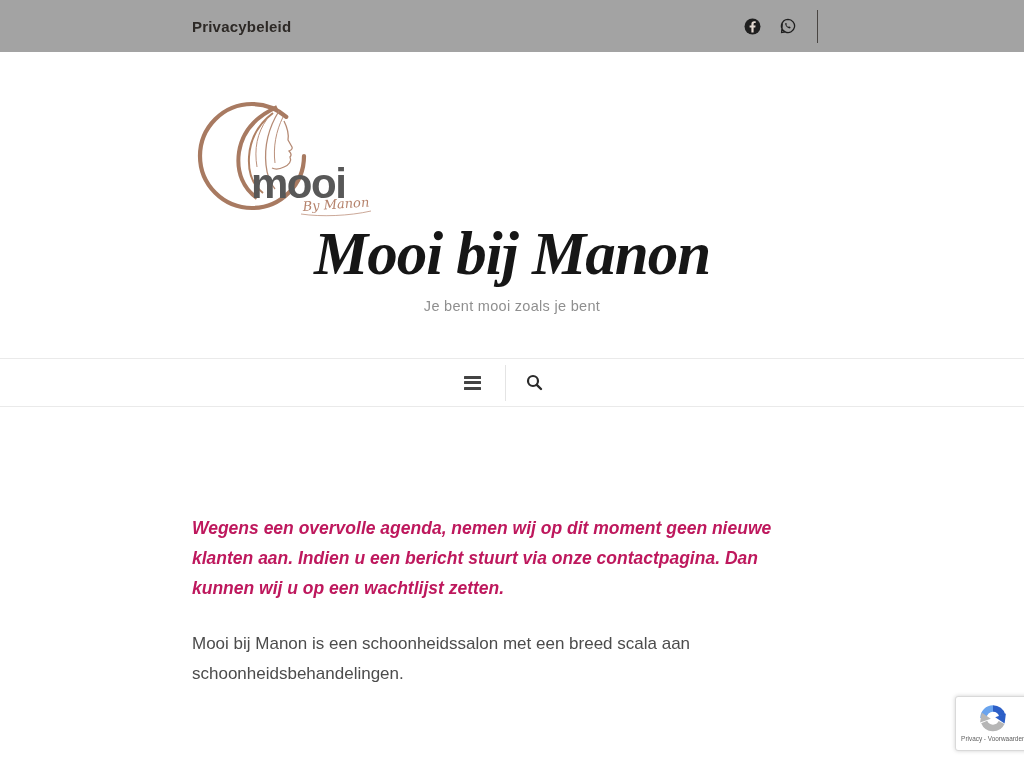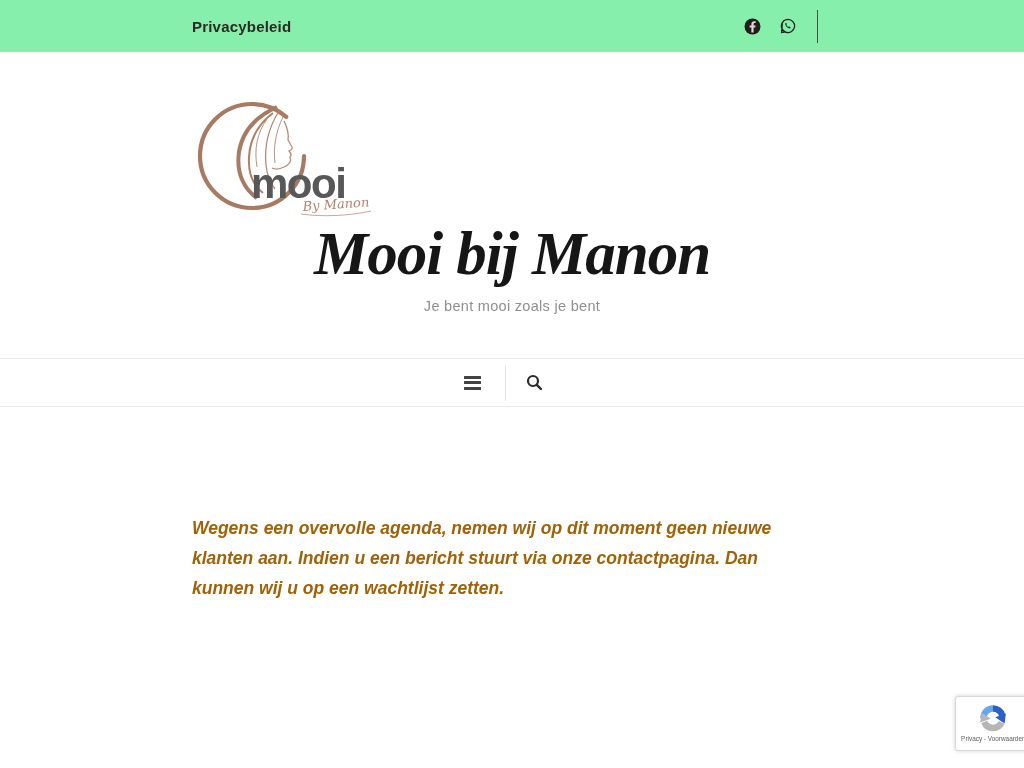--- a/index.html
+++ b/index.html
@@ -4,21 +4,21 @@
 <style>
   * { margin:0; padding:0; box-sizing:border-box; }
   html,body { background:#ffffff; }
   body {
     width:1024px; height:768px; overflow:hidden; position:relative;
     font-family:"Liberation Sans", sans-serif;
   }
 
   
   .topbar {
-    height:52px; background:#86efac;
+    height:52px; background:#a3a3a3;
     display:flex; align-items:center;
   }
   .topbar-link {
     margin-left:192px; font-size:15px; font-weight:600;
     color:#2d2926; text-decoration:none; cursor:pointer; letter-spacing:.2px;
   }
   .topbar-right { margin-left:auto; display:flex; align-items:center; }
   .social-btn { cursor:pointer; display:flex; align-items:center; justify-content:center; }
   .social-btn + .social-btn { margin-left:19px; }
   .topbar-divider {
@@ -49,21 +49,21 @@
   .hamburger { display:flex; flex-direction:column; justify-content:space-between; width:17px; height:14px; }
   .hamburger span { display:block; height:3px; background:#434343; border-radius:.5px; }
   .nav-divider { width:1px; height:36px; background:#e4e4e4; }
   .search-btn { padding:0 26px 0 20px; cursor:pointer; display:flex; align-items:center; height:100%; }
 
   
   .content { width:640px; margin:0 auto; padding-top:106px; }
   .content p { white-space:pre-line; margin-bottom:26px; }
   .intro {
     font-size:17.5px; line-height:30px; font-weight:700; font-style:italic;
-    color:#a16207;
+    color:#be185d;
   }
   .para { font-size:17px; line-height:30px; color:#4c4c4c; }
 
   
   .recaptcha-badge {
     position:absolute; right:-7px; bottom:17px; width:76px; height:55px;
     background:#ffffff; border:1px solid #d9d9d9; border-radius:3px;
     box-shadow:0 0 4px rgba(0,0,0,.18);
     display:flex; flex-direction:column; align-items:center; justify-content:center;
     cursor:pointer;
@@ -136,20 +136,22 @@
         <line x1="10.8" y1="10.8" x2="15" y2="15" stroke="#2a2a2a" stroke-width="2.4" stroke-linecap="round"></line>
       </svg>
     </button>
   </div>
 </nav>
 
 <main class="content">
   <p class="intro">Wegens een overvolle agenda, nemen wij op dit moment geen nieuwe
 klanten aan. Indien u een bericht stuurt via onze contactpagina. Dan
 kunnen wij u op een wachtlijst zetten.</p>
+  <p class="para">Mooi bij Manon is een schoonheidssalon met een breed scala aan
+schoonheidsbehandelingen.</p>
 </main>
 
 <div class="recaptcha-badge">
   <svg width="32" height="32" viewBox="0 0 32 32">
     <g fill="none" stroke-width="6.5">
       <path d="M6.5,16 A9.5,9.5 0 0 1 16,6.5" stroke="#6aa4ee"></path>
       <path d="M16,6.5 A9.5,9.5 0 0 1 25.2,13.5" stroke="#2c5fc7"></path>
       <path d="M24.6,20.5 A9.5,9.5 0 0 1 7.2,20" stroke="#b6b6b6"></path>
     </g>
     <path d="M28.9,11.5 L18.2,15.2 L27.6,21.6 Z" fill="#2c5fc7"></path>

